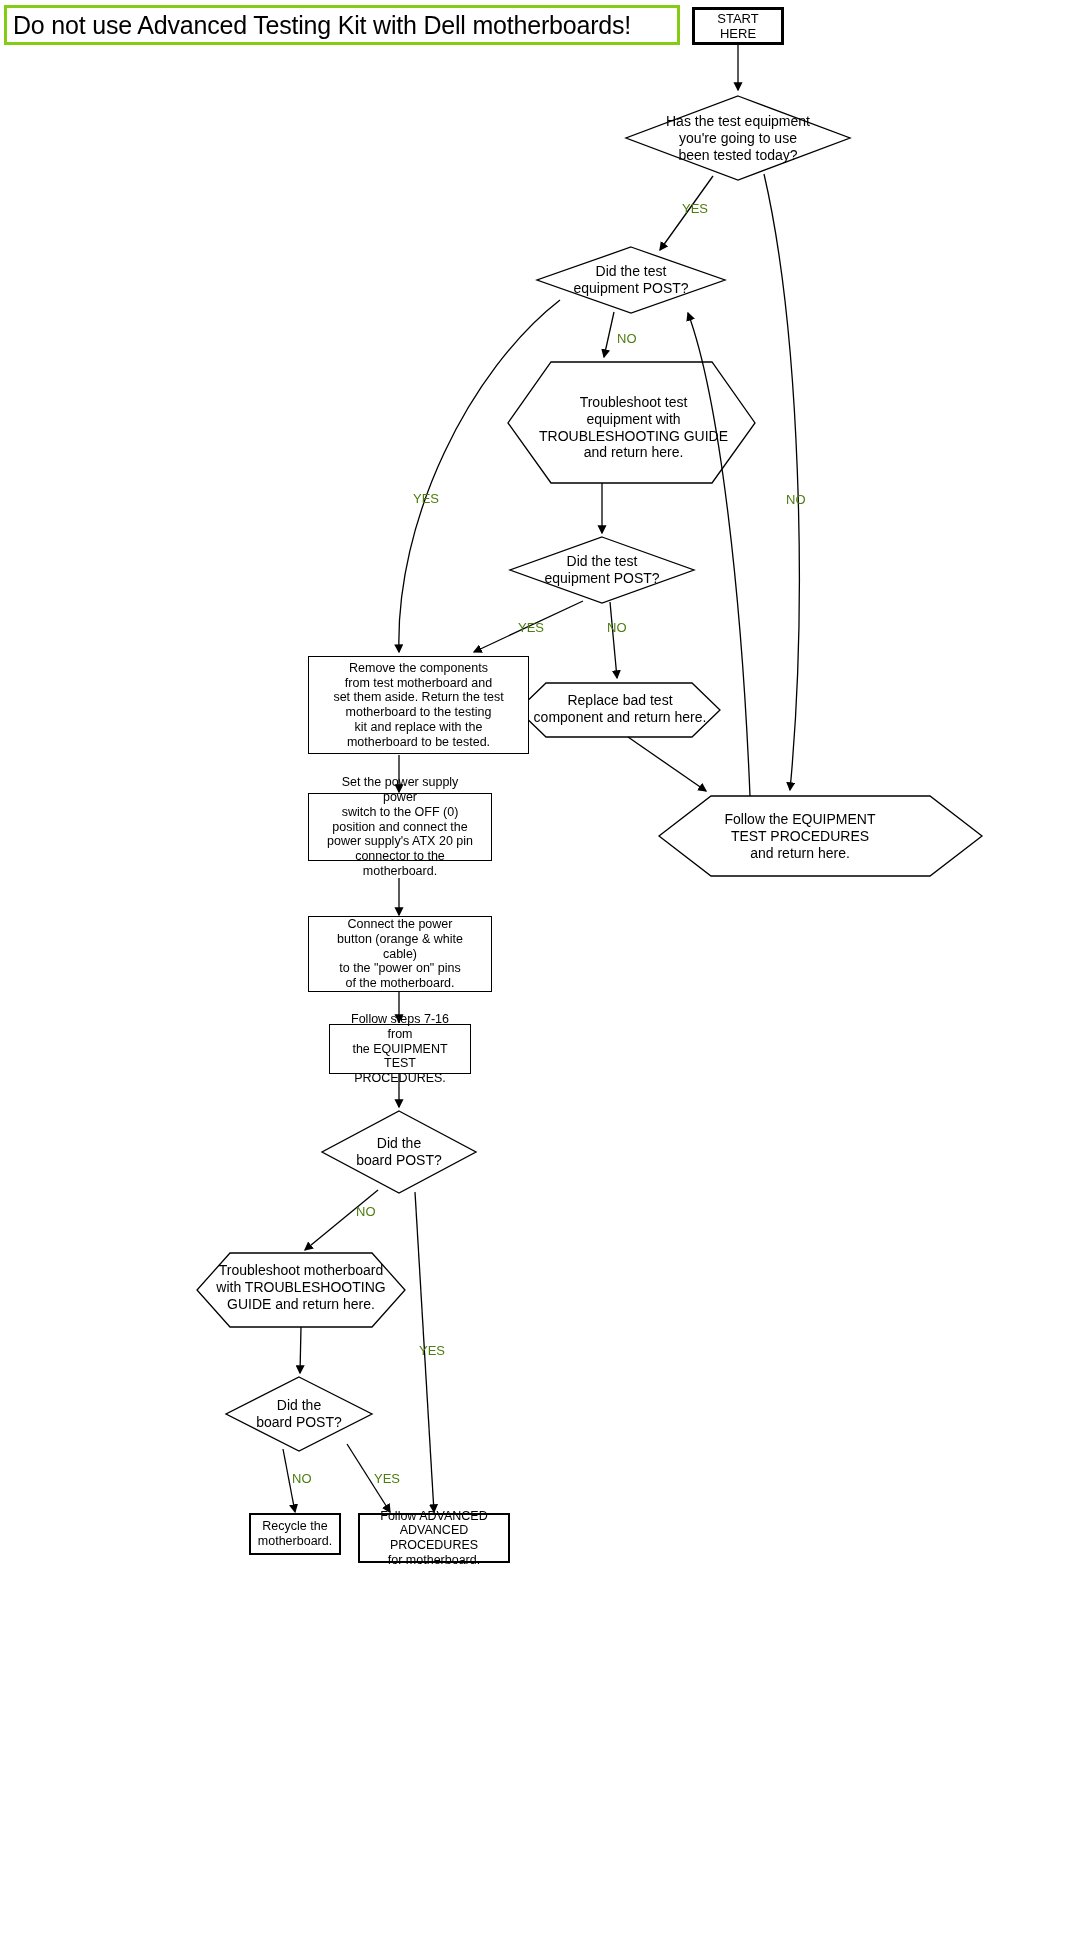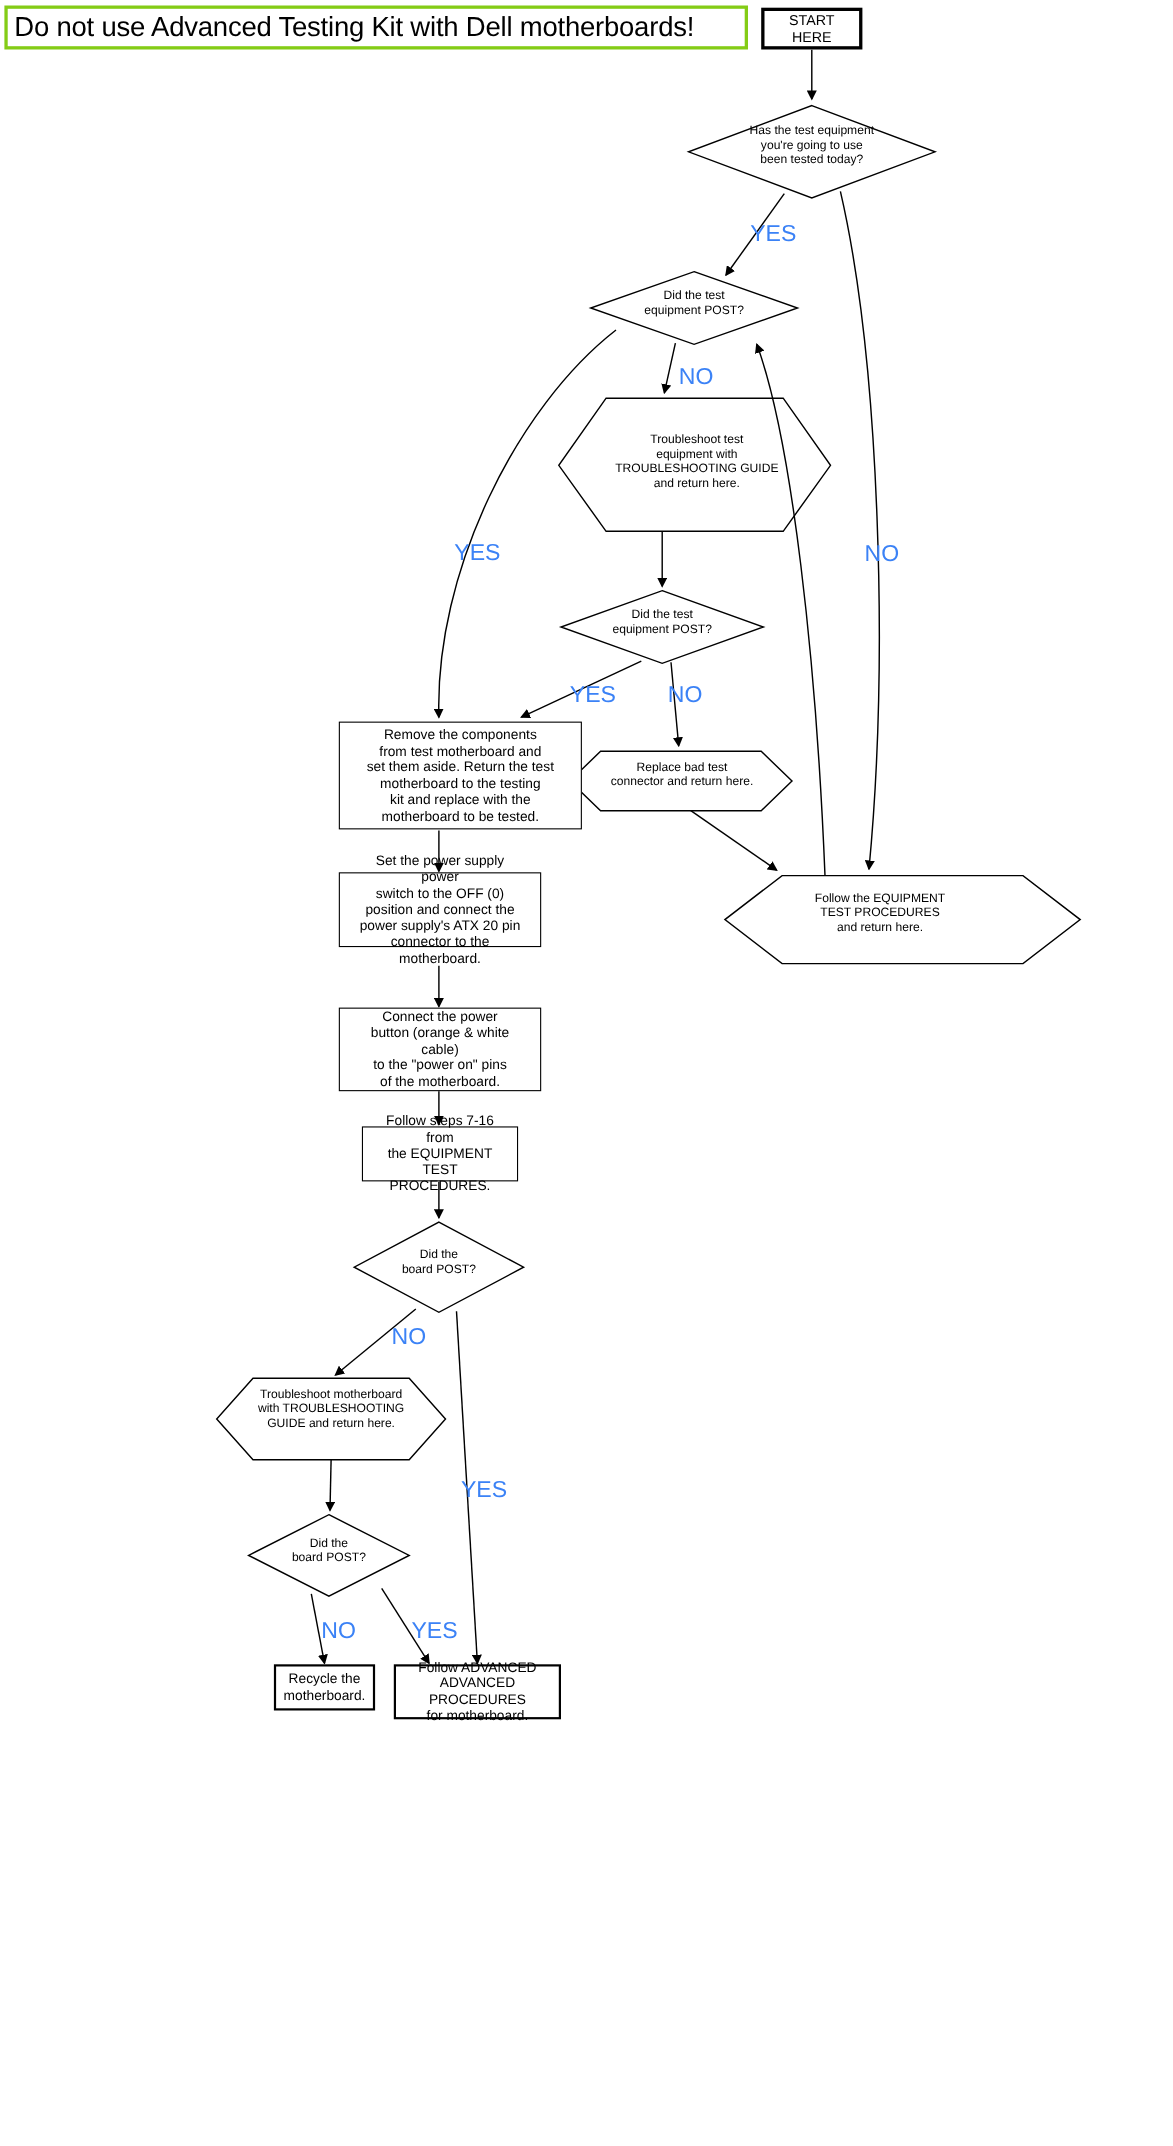--- a/index.html
+++ b/index.html
@@ -20,24 +20,24 @@
   
   .start-box{border:3px solid #000;background:#fff;font-size:13px;}
 
   
   .proc-box{border:1.3px solid #000;background:#fff;font-size:12.5px;}
 
   
   .term-box{border:2.2px solid #000;background:#fff;font-size:12.5px;}
 
   
-  .elabel{position:absolute;font-size:21px;color:#3b82f6;white-space:nowrap;}
-
-  
-  .shape-text{position:absolute;text-align:center;font-size:11px;line-height:1.2;
+  .elabel{position:absolute;font-size:13px;color:#4d7c0f;white-space:nowrap;}
+
+  
+  .shape-text{position:absolute;text-align:center;font-size:14px;line-height:1.2;
      white-space:pre-line;color:#000;}
 </style>
 </head>
 <body>
 
 <div id="page">
 
   <svg id="svg-layer" viewBox="0 0 1066 1951" xmlns="http://www.w3.org/2000/svg">
     <defs>
       <marker id="arrow" viewBox="0 0 10 10" refX="8.5" refY="5" markerWidth="7" markerHeight="7" orient="auto-start-reverse">
@@ -127,21 +127,21 @@
 
   <div class="shape-text" style="left:239px;top:1397px;width:120px;">Did the
 board POST?</div>
 
   <div class="shape-text" style="left:511px;top:394px;width:245px;">Troubleshoot test
 equipment with
 TROUBLESHOOTING GUIDE
 and return here.</div>
 
   <div class="shape-text" style="left:521px;top:692px;width:198px;">Replace bad test
-connector and return here.</div>
+component and return here.</div>
 
   <div class="shape-text" style="left:672px;top:811px;width:256px;">Follow the EQUIPMENT
 TEST PROCEDURES
 and return here.</div>
 
   <div class="shape-text" style="left:208px;top:1262px;width:186px;">Troubleshoot motherboard
 with TROUBLESHOOTING
 GUIDE and return here.</div>
 
   <div class="node proc-box" style="left:308px;top:656px;width:221px;height:98px;">

